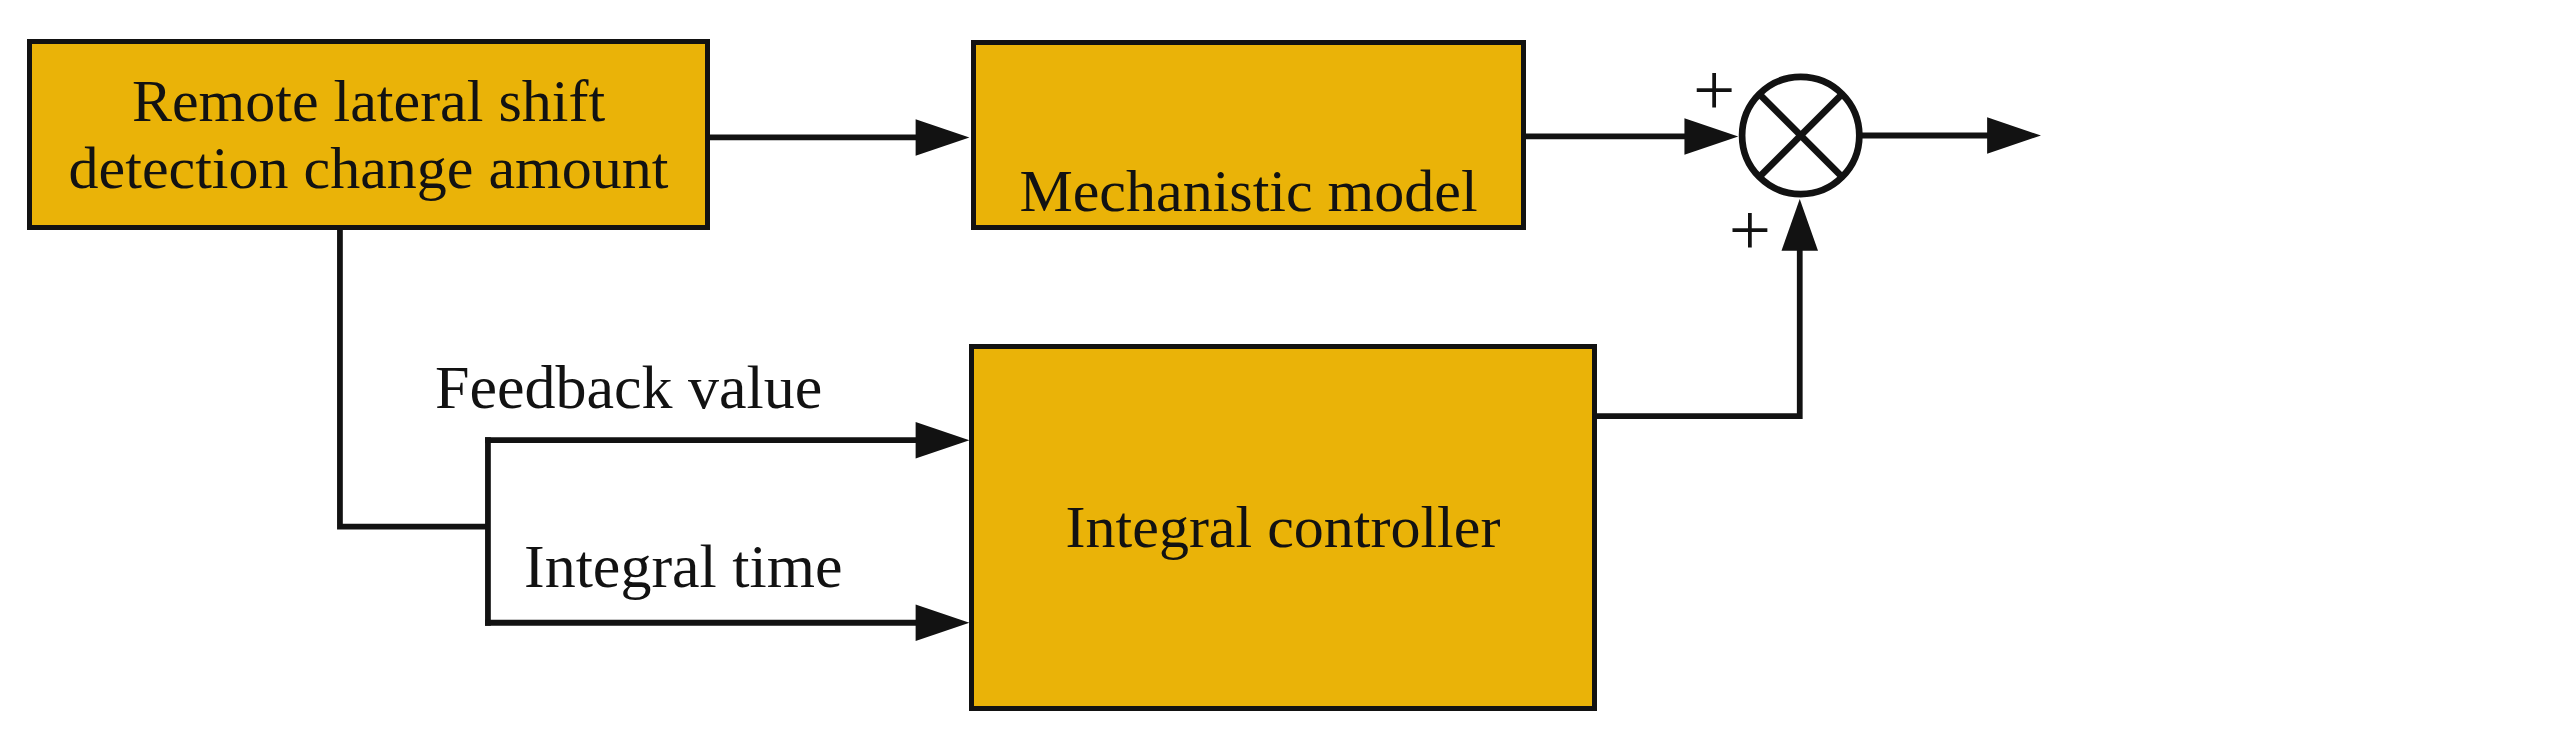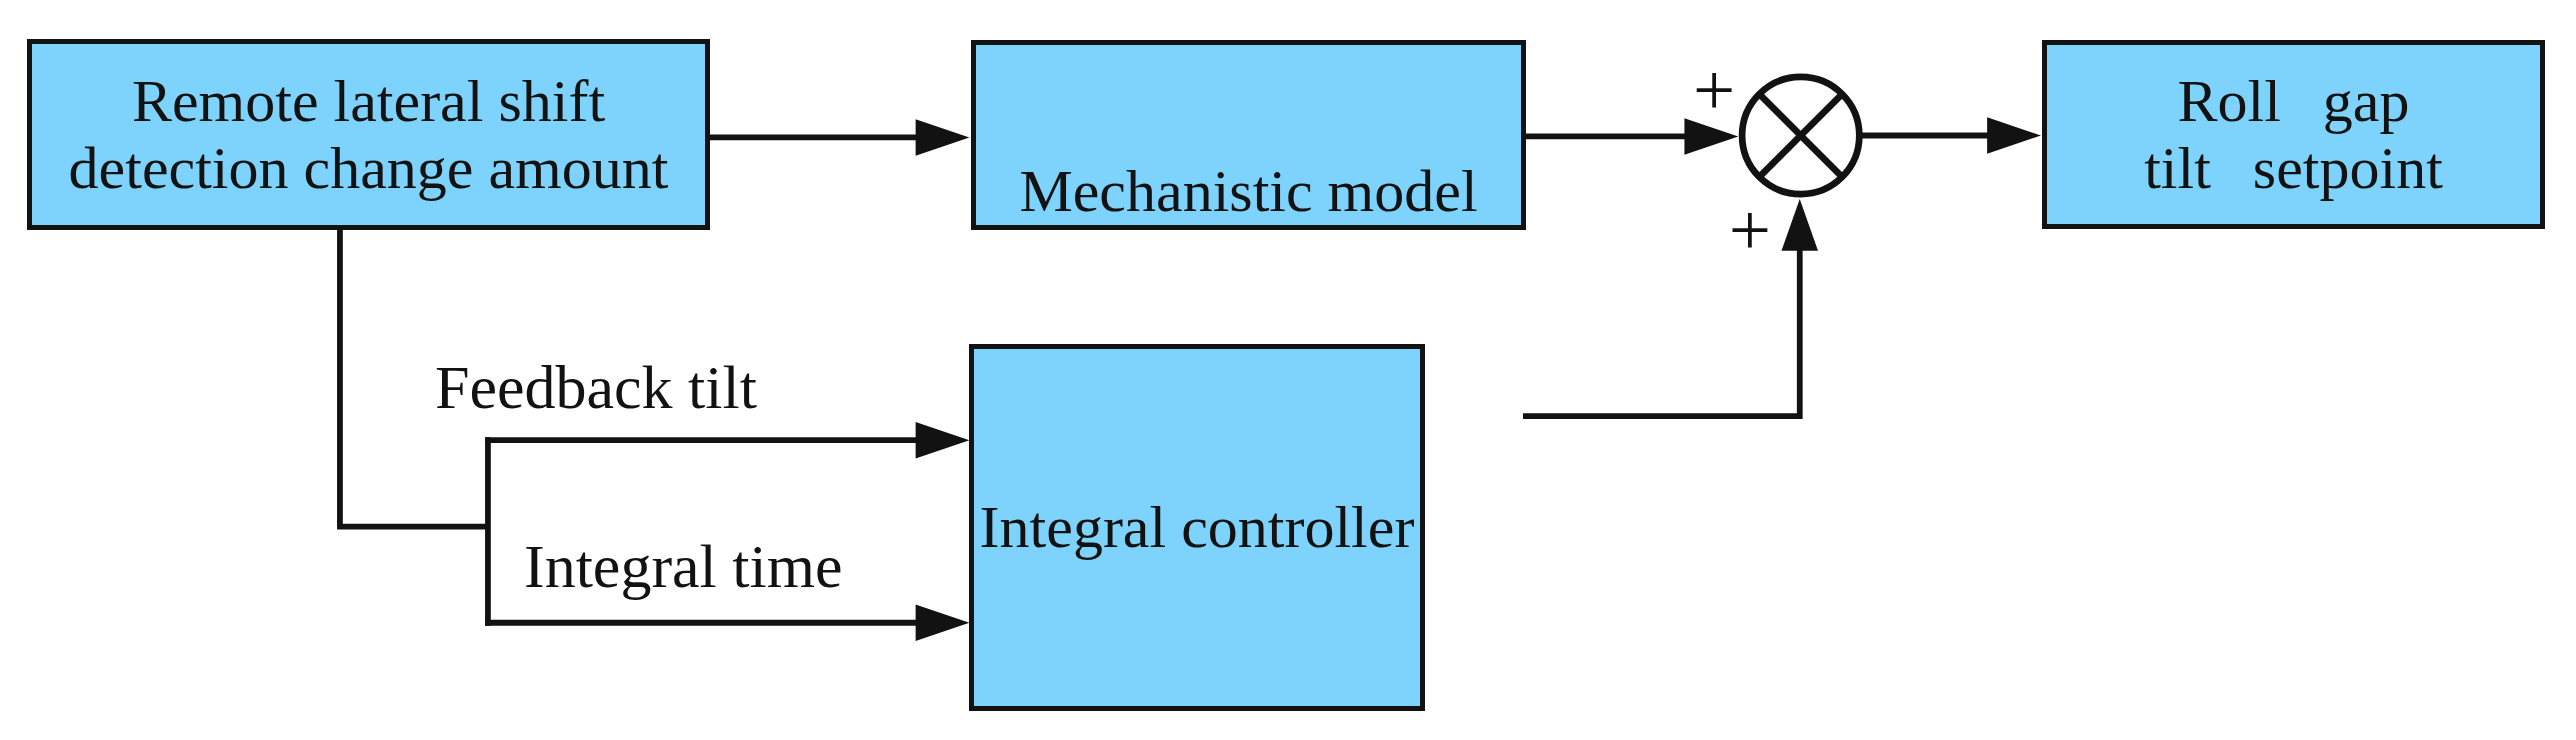--- a/index.html
+++ b/index.html
@@ -15,34 +15,34 @@
   }
   .wires {
     position: absolute;
     left: 0; top: 0;
     width: 2576px; height: 740px;
   }
   .box {
     position: absolute;
     box-sizing: border-box;
     border: 5.8px solid #121212;
-    background: #7dd3fc;
+    background: #eab308;
     display: flex;
     flex-direction: column;
     align-items: center;
     justify-content: center;
     text-align: center;
     font-size: 60px;
     line-height: 67px;
     color: #121212;
   }
   .box span { display: block; white-space: nowrap; }
   .box-remote  { left: 27px;   top: 39px;  width: 683px; height: 191px; }
   .box-mech    { left: 971px; top: 40px;  width: 555px; height: 190px; justify-content: flex-end; }
-  .box-integral{ left: 969px; top: 344px; width: 456px; height: 367px; }
+  .box-integral{ left: 969px; top: 344px; width: 628px; height: 367px; }
   .box-rollgap { left: 2042px; top: 40px;  width: 503px; height: 189px; word-spacing: 0.45em; }
   .edge-label {
     position: absolute;
     font-size: 62px;
     line-height: 62px;
     white-space: nowrap;
     color: #121212;
   }
   .label-feedback { left: 435px; top: 356px; }
   .label-itime    { left: 524px; top: 535px; text-align: right; }
@@ -101,22 +101,18 @@
   </div>
 
   <div class="box box-mech">
     <span>Mechanistic model</span>
   </div>
 
   <div class="box box-integral">
     <span>Integral controller</span>
   </div>
 
-  <div class="box box-rollgap">
-    <span>Roll gap</span>
-    <span>tilt setpoint</span>
-  </div>
 
-  <div class="edge-label label-feedback">Feedback tilt</div>
+  <div class="edge-label label-feedback">Feedback value</div>
   <div class="edge-label label-itime">Integral time</div>
 
 </div>
 
 
 </body></html>

